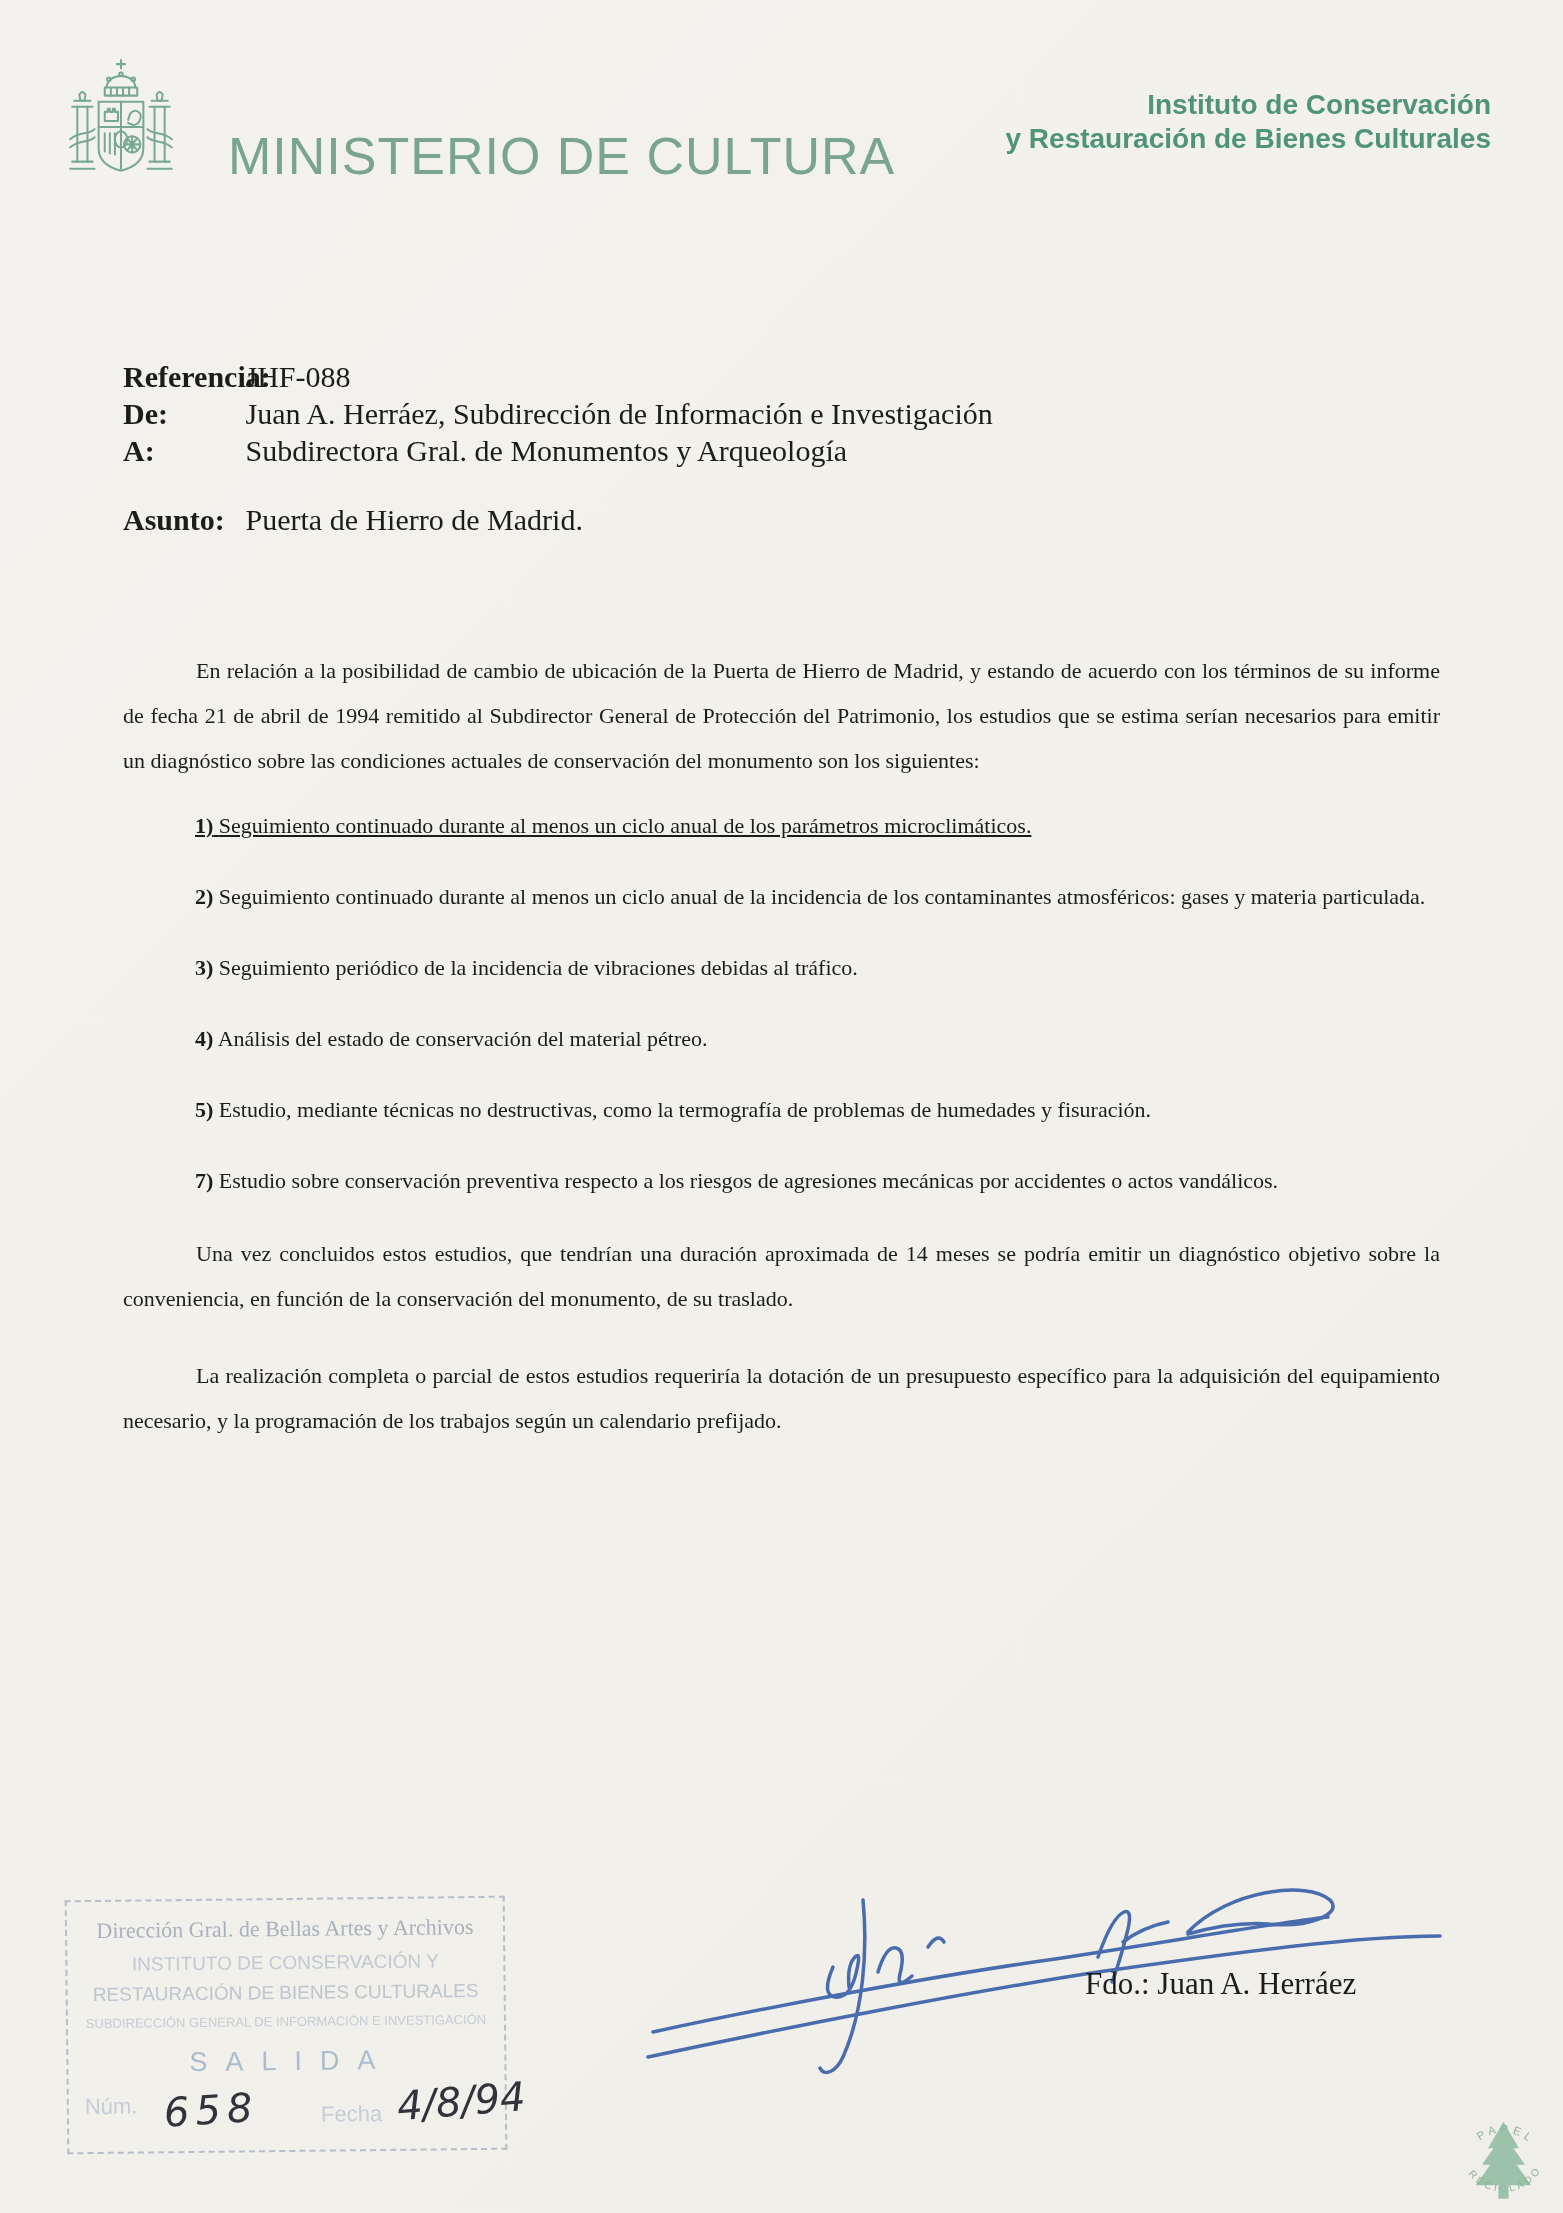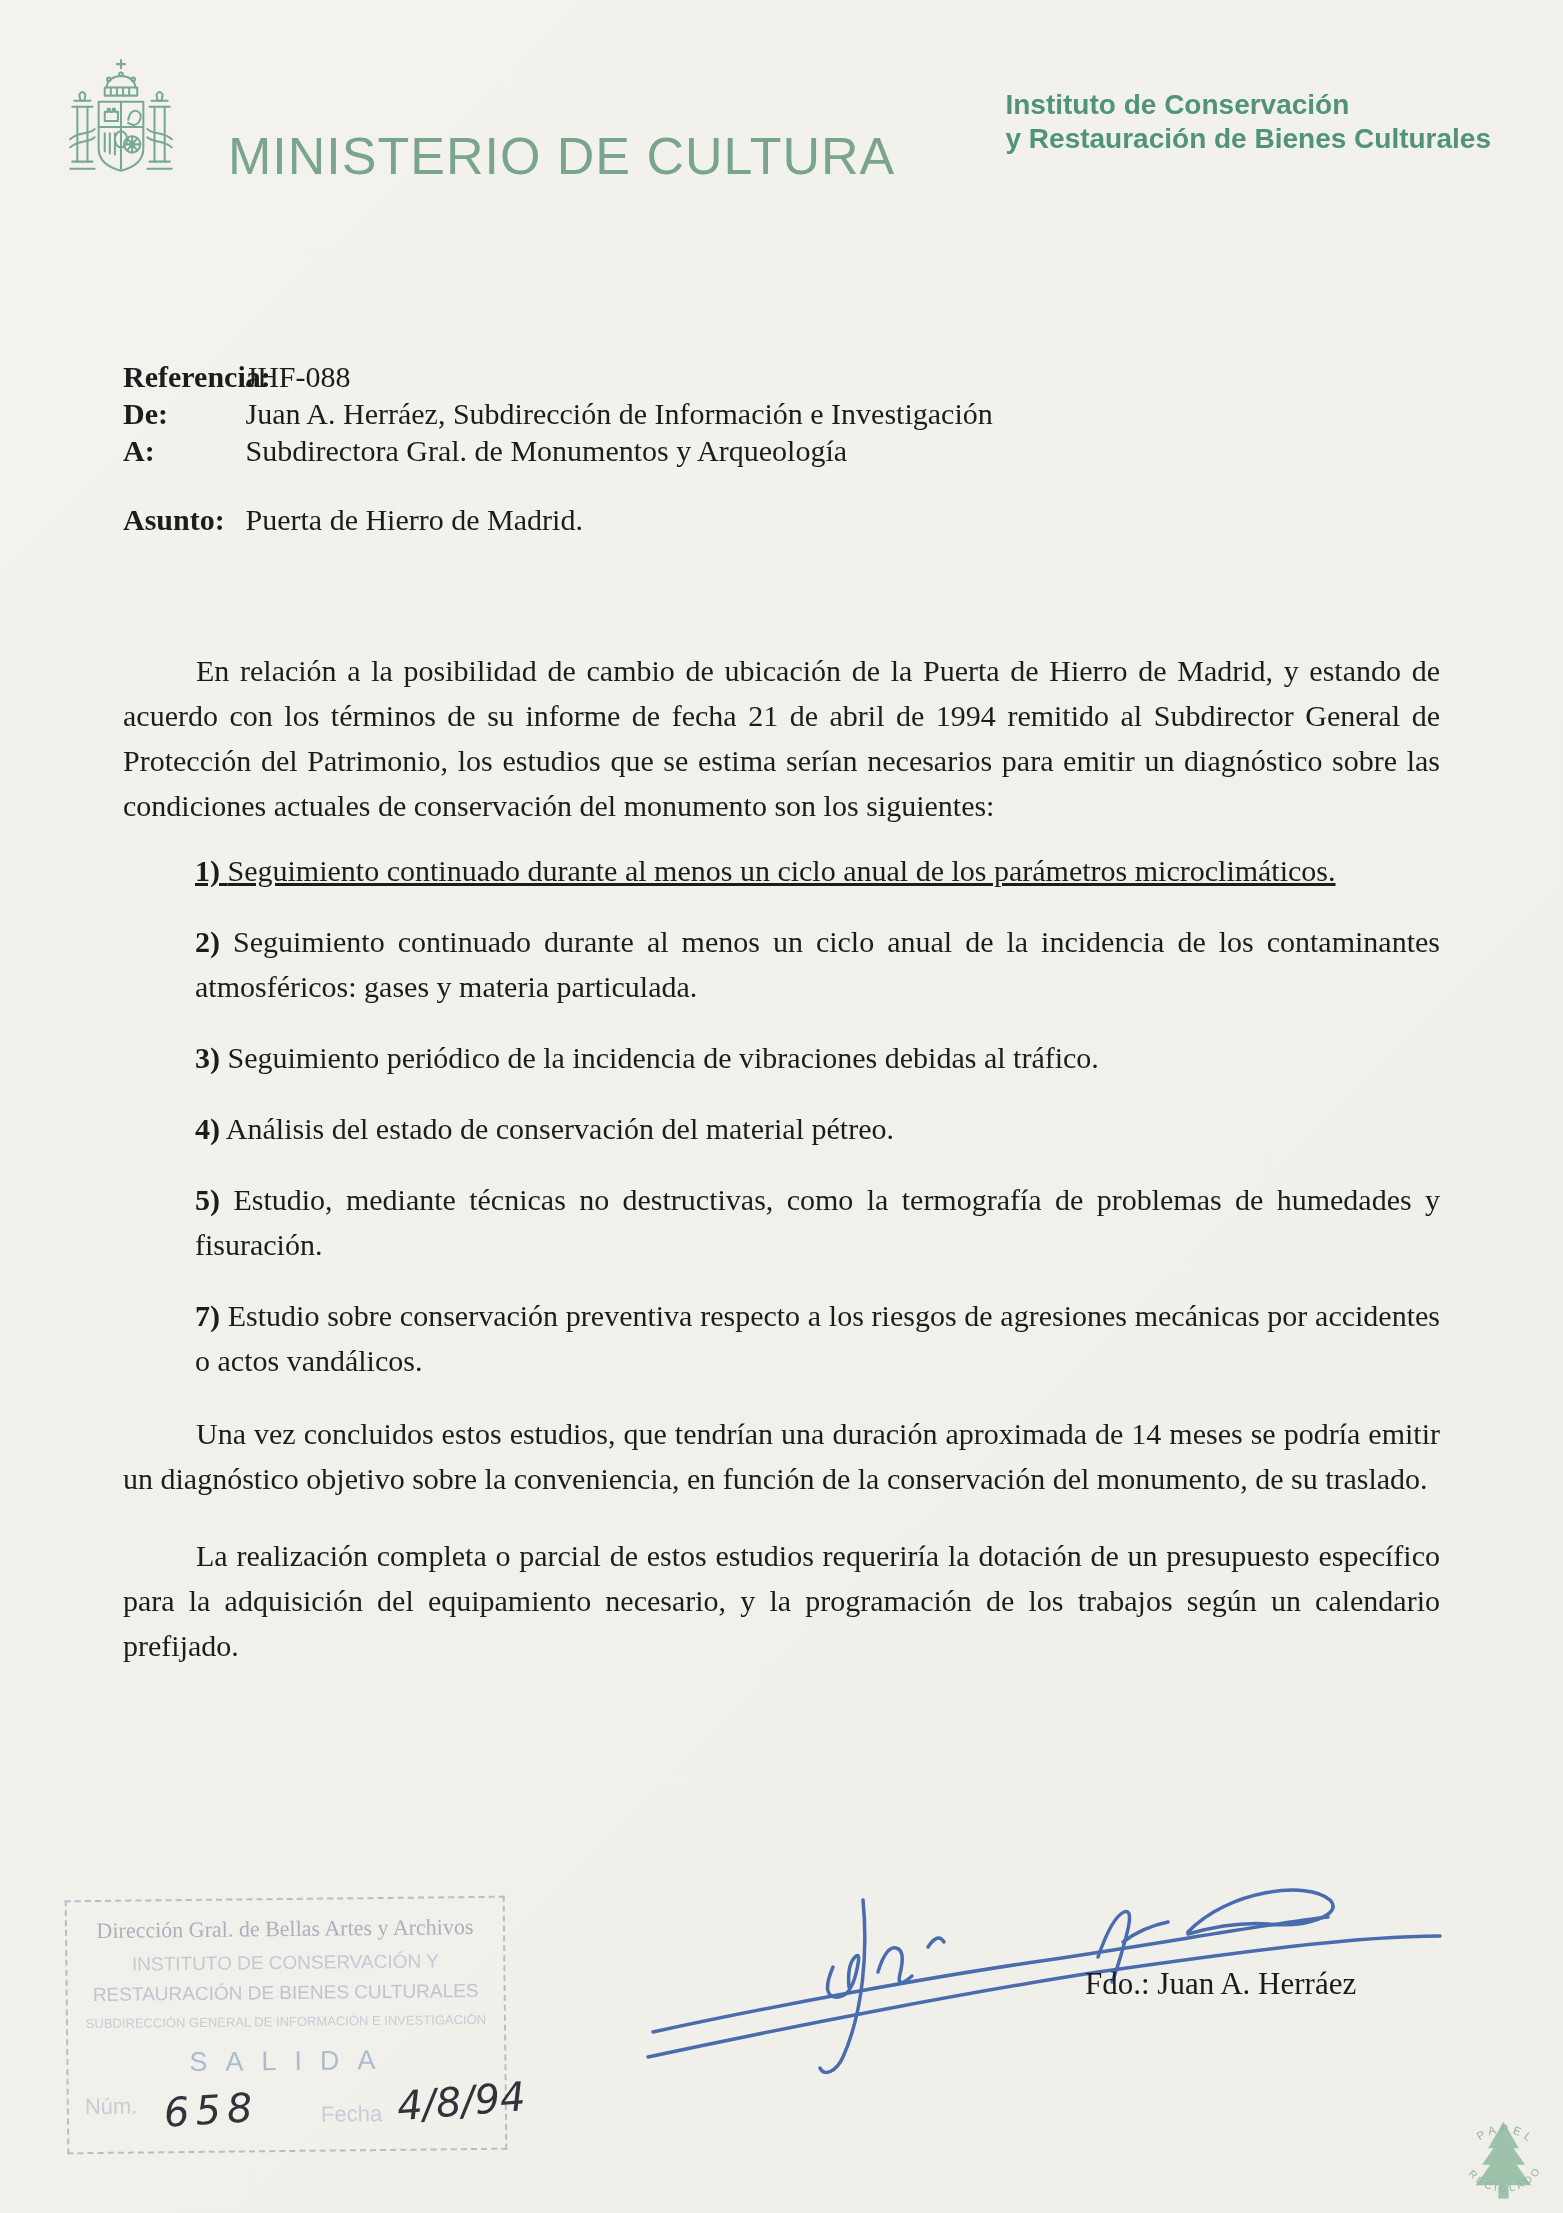--- a/index.html
+++ b/index.html
@@ -15,35 +15,35 @@
 
   
   .emblem { position: absolute; left: 60px; top: 56px; }
   .ministry-title {
     position: absolute; left: 228px; top: 126px;
     font-family: "Liberation Sans", sans-serif;
     font-size: 52px; letter-spacing: 1px; color: #7aa58d; font-weight: 400;
   }
   .institute {
     position: absolute; right: 72px; top: 88px;
-    text-align: left;
+    text-align: right;
     font-family: "Liberation Sans", sans-serif;
     font-weight: 700; font-size: 28px; line-height: 34px; color: #4f9478;
   }
 
   
   .meta { position: absolute; left: 123px; top: 358px; width: 1100px; }
   .meta-row { line-height: 37px; font-size: 30px; }
   .meta-label { display: inline-block; width: 115px; font-weight: 700; }
   .meta-group2 { margin-top: 32px; }
 
   
   .letter-body {
     position: absolute; left: 123px; top: 648px; width: 1317px;
-    font-size: 30px; line-height: 45px; text-align: justify;
+    font-size: 22px; line-height: 45px; text-align: justify;
   }
   .intro { text-indent: 73px; margin: 0; }
   .items { margin-left: 72px; }
   .item { margin-top: 26px; }
   .item:first-child { margin-top: 20px; text-decoration: underline; }
   .item-num { font-weight: 700; }
   .closing { text-indent: 73px; margin: 28px 0 0 0; }
   .closing.second { margin-top: 32px; }
 
   

